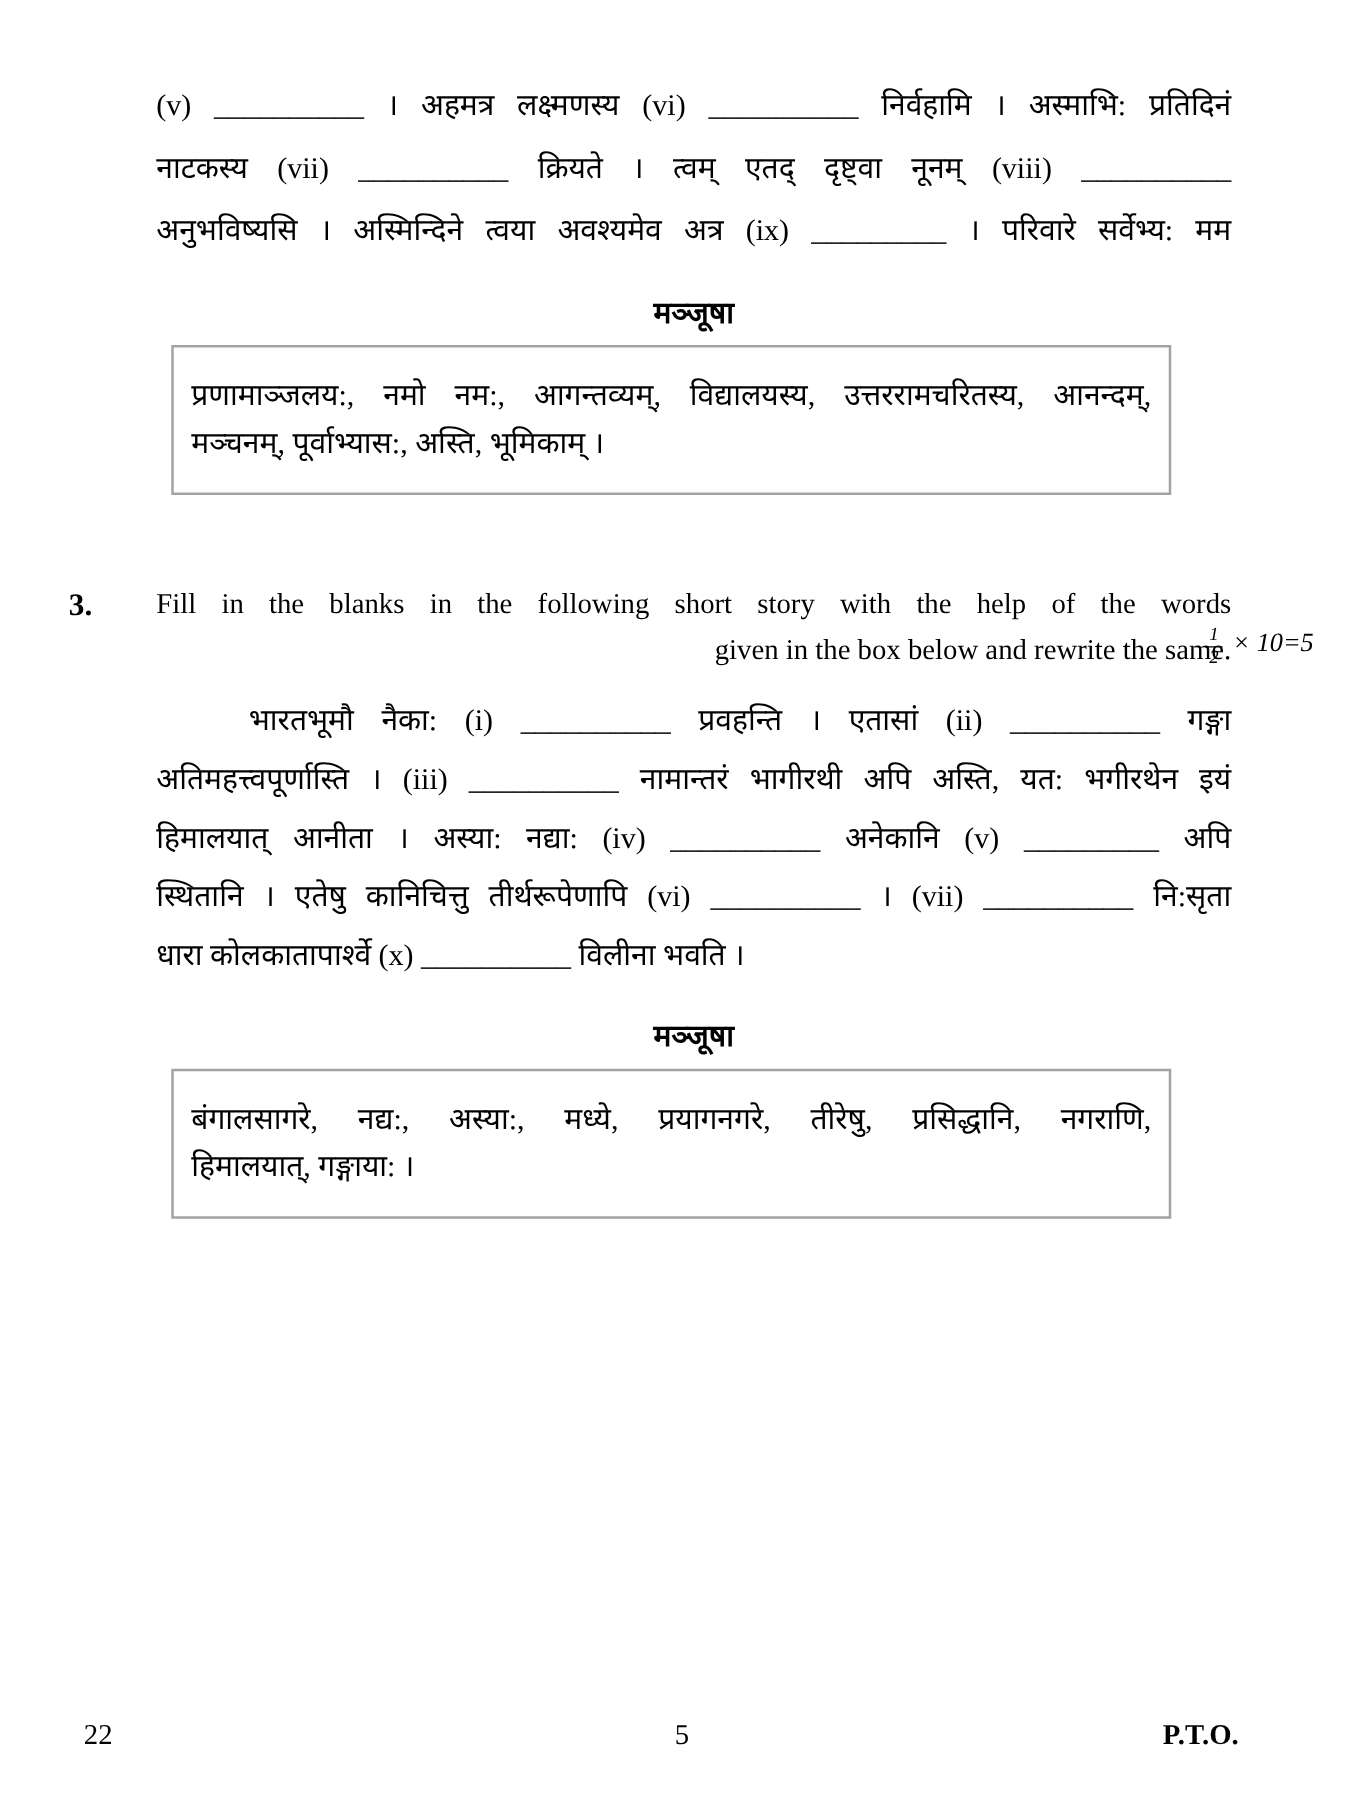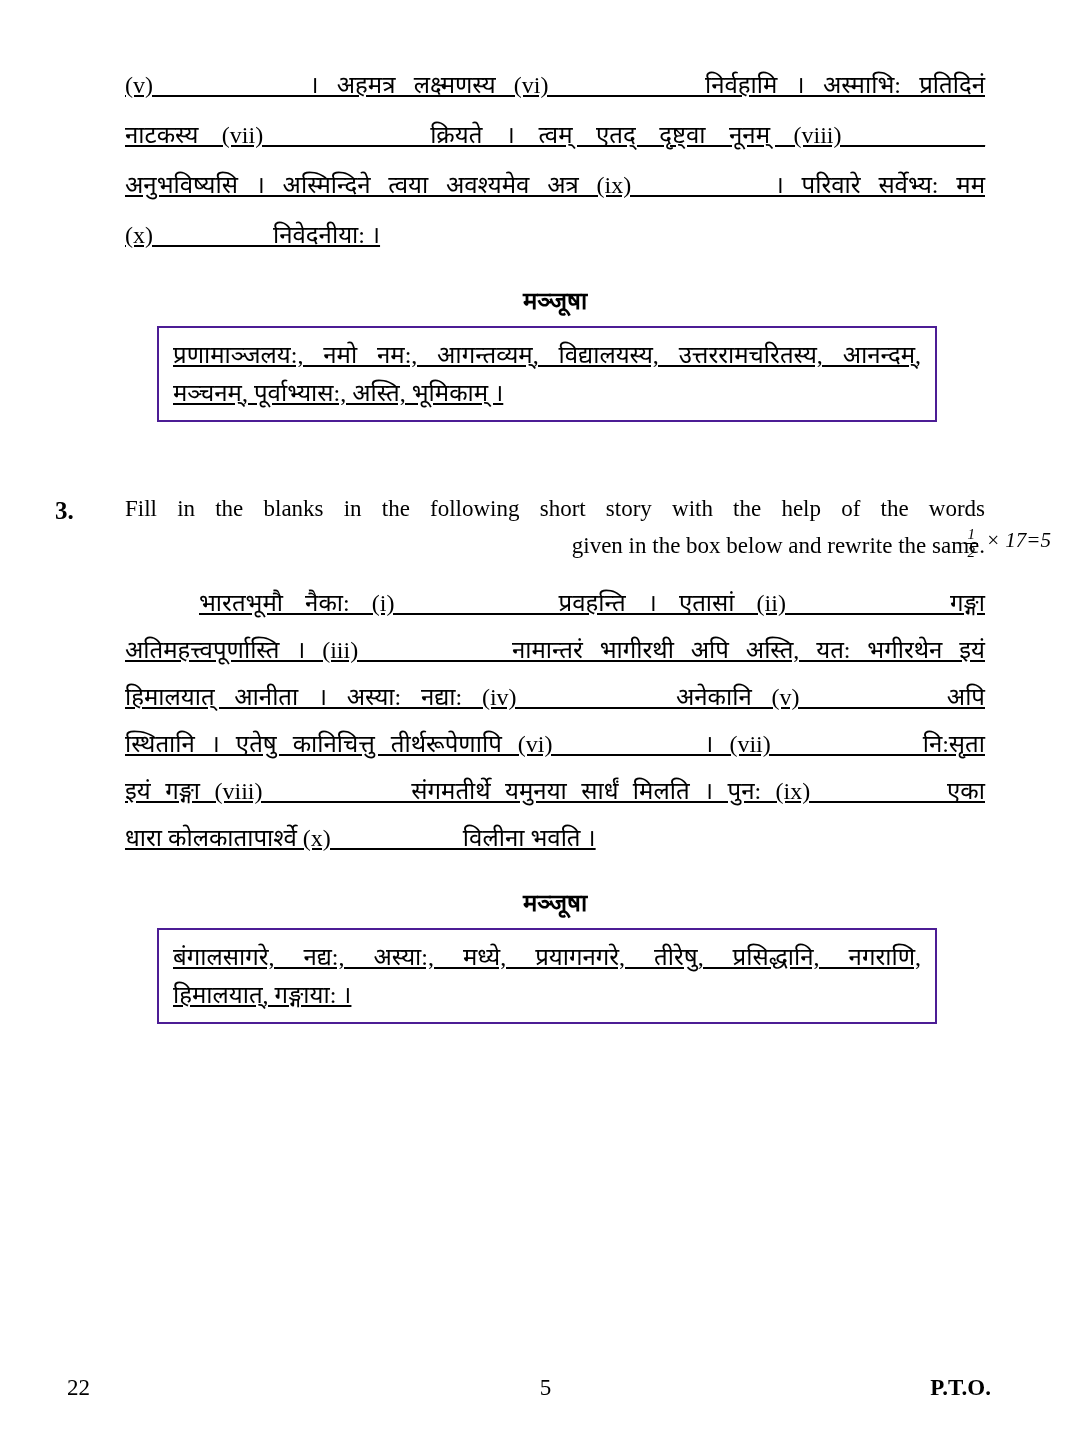--- a/index.html
+++ b/index.html
@@ -18,21 +18,20 @@
     left: 125px;
     top: 60px;
     width: 860px;
   }
   
   .dl {
     font-size: 24px;
     line-height: 50px;
     text-align: left;
     white-space: normal;
-    text-decoration: underline;
   }
   
   .jl {
     text-align: justify;
     text-align-last: justify;
   }
   .q2-para .dl { line-height: 50px; }
 
   .signature {
     width: 300px;
@@ -42,23 +41,23 @@
   .signature .dl { line-height: 52px; text-align: center; text-align-last: center; }
 
   .manjusha {
     margin-top: 24px;
     font-size: 24px;
     font-weight: bold;
     text-align: center;
     line-height: 34px;
   }
   .wordbox {
-    margin: 8px 48px 0 32px;
-    border: 2px solid #4c1d95;
-    padding: 8px 14px;
+    margin: 8px 48px 0 12px;
+    border: 2px solid #a3a3a3;
+    padding: 20px 14px;
   }
   .wordbox .dl { line-height: 38px; }
 
   .q3 {
     position: relative;
     margin-top: 68px;
   }
   .qnum {
     position: absolute;
     left: -70px;
@@ -115,21 +114,20 @@
 <body>
 
 <div class="page">
   <div class="content">
 
     <section>
       <div class="q2-para">
         <div class="dl jl">(v) __________ । अहमत्र लक्ष्मणस्य (vi) __________ निर्वहामि । अस्माभि: प्रतिदिनं</div>
         <div class="dl jl">नाटकस्य (vii) __________ क्रियते । त्वम् एतद् दृष्ट्वा नूनम् (viii) __________</div>
         <div class="dl jl">अनुभविष्यसि । अस्मिन्दिने त्वया अवश्यमेव अत्र (ix) _________ । परिवारे सर्वेभ्य: मम</div>
-        <div class="dl">(x) _________ निवेदनीया: ।</div>
       </div>
 
 
       <div class="manjusha">मञ्जूषा</div>
 
       <div class="wordbox">
         <div class="dl jl">प्रणामाञ्जलय:, नमो नम:, आगन्तव्यम्, विद्यालयस्य, उत्तररामचरितस्य, आनन्दम्,</div>
         <div class="dl">मञ्चनम्, पूर्वाभ्यास:, अस्ति, भूमिकाम् ।</div>
       </div>
     </section>
@@ -140,30 +138,29 @@
 
 
       <div class="inst-english">
         <div class="el jl">Fill in the blanks in the following short story with the help of the words</div>
         <div class="el">given in the box below and rewrite the same.</div>
         <span class="marks">
           <span class="frac">
             <span class="fnum">1</span>
             <span class="fden">2</span>
           </span>
-          <span class="msuf">× 17=5</span>
+          <span class="msuf">× 10=5</span>
         </span>
       </div>
 
       <div class="story">
         <div class="dl jl indent">भारतभूमौ नैका: (i) __________ प्रवहन्ति । एतासां (ii) __________ गङ्गा</div>
         <div class="dl jl">अतिमहत्त्वपूर्णास्ति । (iii) __________ नामान्तरं भागीरथी अपि अस्ति, यत: भगीरथेन इयं</div>
         <div class="dl jl">हिमालयात् आनीता । अस्या: नद्या: (iv) __________ अनेकानि (v) _________ अपि</div>
         <div class="dl jl">स्थितानि । एतेषु कानिचित्तु तीर्थरूपेणापि (vi) __________ । (vii) __________ नि:सृता</div>
-        <div class="dl jl">इयं गङ्गा (viii) __________ संगमतीर्थे यमुनया सार्धं मिलति । पुन: (ix) _________ एका</div>
         <div class="dl">धारा कोलकातापार्श्वे (x) __________ विलीना भवति ।</div>
       </div>
 
       <div class="manjusha">मञ्जूषा</div>
 
       <div class="wordbox">
         <div class="dl jl">बंगालसागरे, नद्य:, अस्या:, मध्ये, प्रयागनगरे, तीरेषु, प्रसिद्धानि, नगराणि,</div>
         <div class="dl">हिमालयात्, गङ्गाया: ।</div>
       </div>
     </section>

